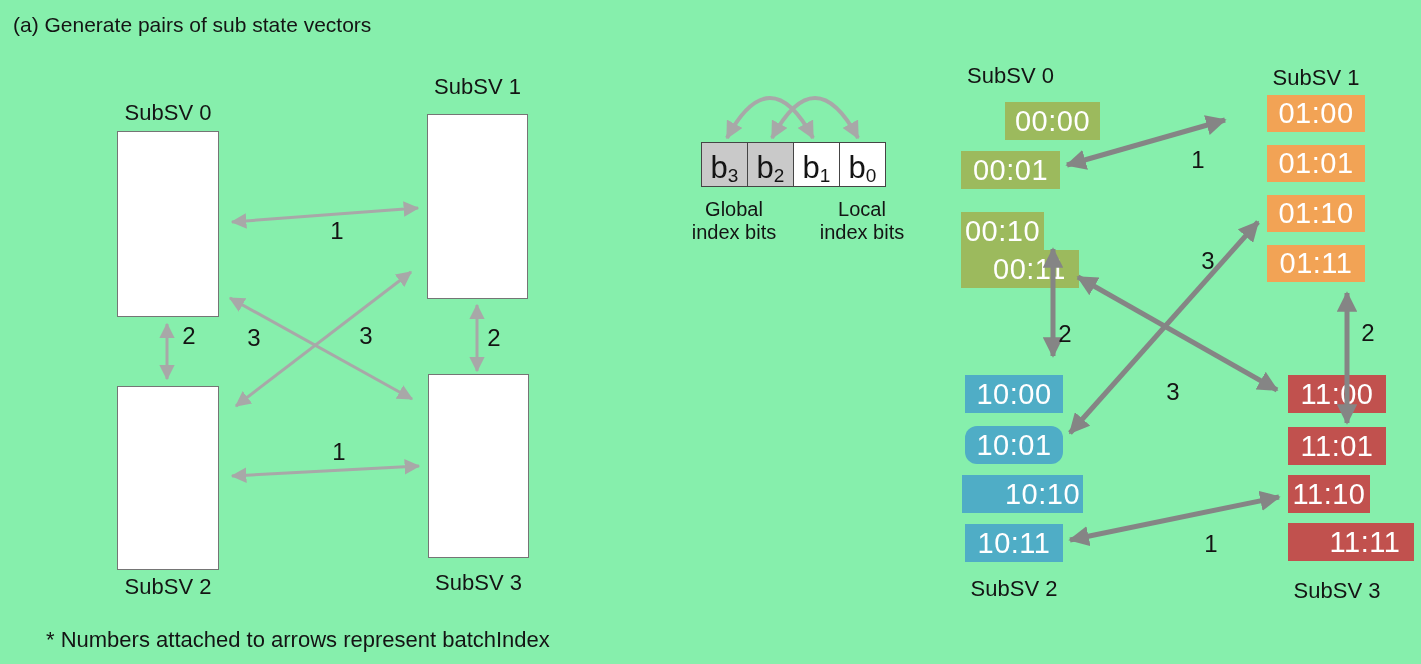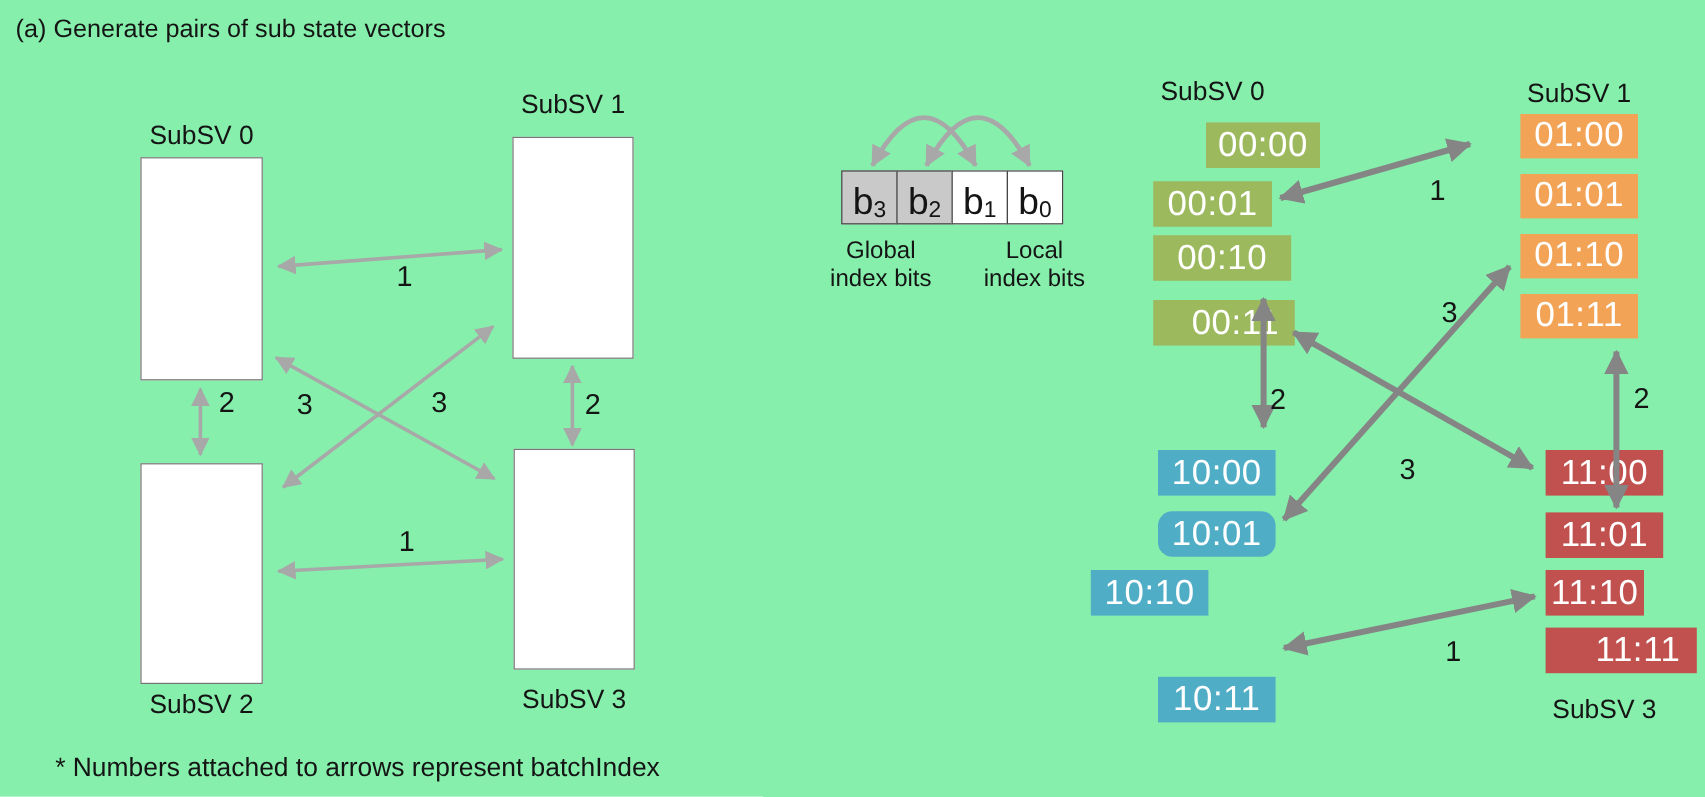--- a/index.html
+++ b/index.html
@@ -81,32 +81,32 @@
     <div>index bits</div>
   </div>
 
   <div class="col-h" style="left:961px;top:63px;width:99px;">SubSV 0</div>
   <div class="col-h" style="left:1267px;top:65px;width:98px;">SubSV 1</div>
   <div class="col-h" style="left:965px;top:576px;width:98px;">SubSV 2</div>
   <div class="col-h" style="left:1288px;top:578px;width:98px;">SubSV 3</div>
 
   <div class="seg c0" style="left:961px;top:102px;width:95px;height:38px;margin-left:44px;">00:00</div>
   <div class="seg c0" style="left:961px;top:151px;width:99px;height:38px;">00:01</div>
-  <div class="seg c0" style="left:961px;top:196px;width:115px;height:38px;">00:10</div>
+  <div class="seg c0" style="left:961px;top:212px;width:83px;height:38px;">00:10</div>
   <div class="seg c0" style="left:961px;top:250px;width:99px;height:38px;padding-left:19px;">00:11</div>
 
   <div class="seg c1" style="left:1267px;top:95px;width:98px;height:37px;">01:00</div>
   <div class="seg c1" style="left:1267px;top:145px;width:98px;height:37px;">01:01</div>
   <div class="seg c1" style="left:1267px;top:195px;width:98px;height:37px;text-align:right;">01:10</div>
   <div class="seg c1" style="left:1267px;top:245px;width:98px;height:37px;">01:11</div>
 
   <div class="seg c2" style="left:965px;top:375px;width:98px;height:38px;">10:00</div>
   <div class="seg c2" style="left:965px;top:426px;width:98px;height:38px;border-radius:12px;">10:01</div>
-  <div class="seg c2" style="left:909px;top:475px;width:98px;height:38px;">10:10</div>
-  <div class="seg c2" style="left:965px;top:524px;width:98px;height:38px;margin-top:40px;">10:11</div>
+  <div class="seg c2" style="left:962px;top:475px;width:81px;height:38px;padding-left:40px;">10:10</div>
+  <div class="seg c2" style="left:965px;top:524px;width:98px;height:38px;">10:11</div>
 
   <div class="seg c3" style="left:1288px;top:375px;width:98px;height:38px;">11:00</div>
   <div class="seg c3" style="left:1288px;top:427px;width:98px;height:38px;">11:01</div>
   <div class="seg c3" style="left:1288px;top:475px;width:82px;height:38px;">11:10</div>
   <div class="seg c3" style="left:1288px;top:523px;width:98px;height:38px;padding-left:28px;">11:11</div>
 
   <div class="footnote">* Numbers attached to arrows represent batchIndex</div>
 
   <svg class="overlay" width="1421" height="664" viewBox="0 0 1421 664">
     <defs>

